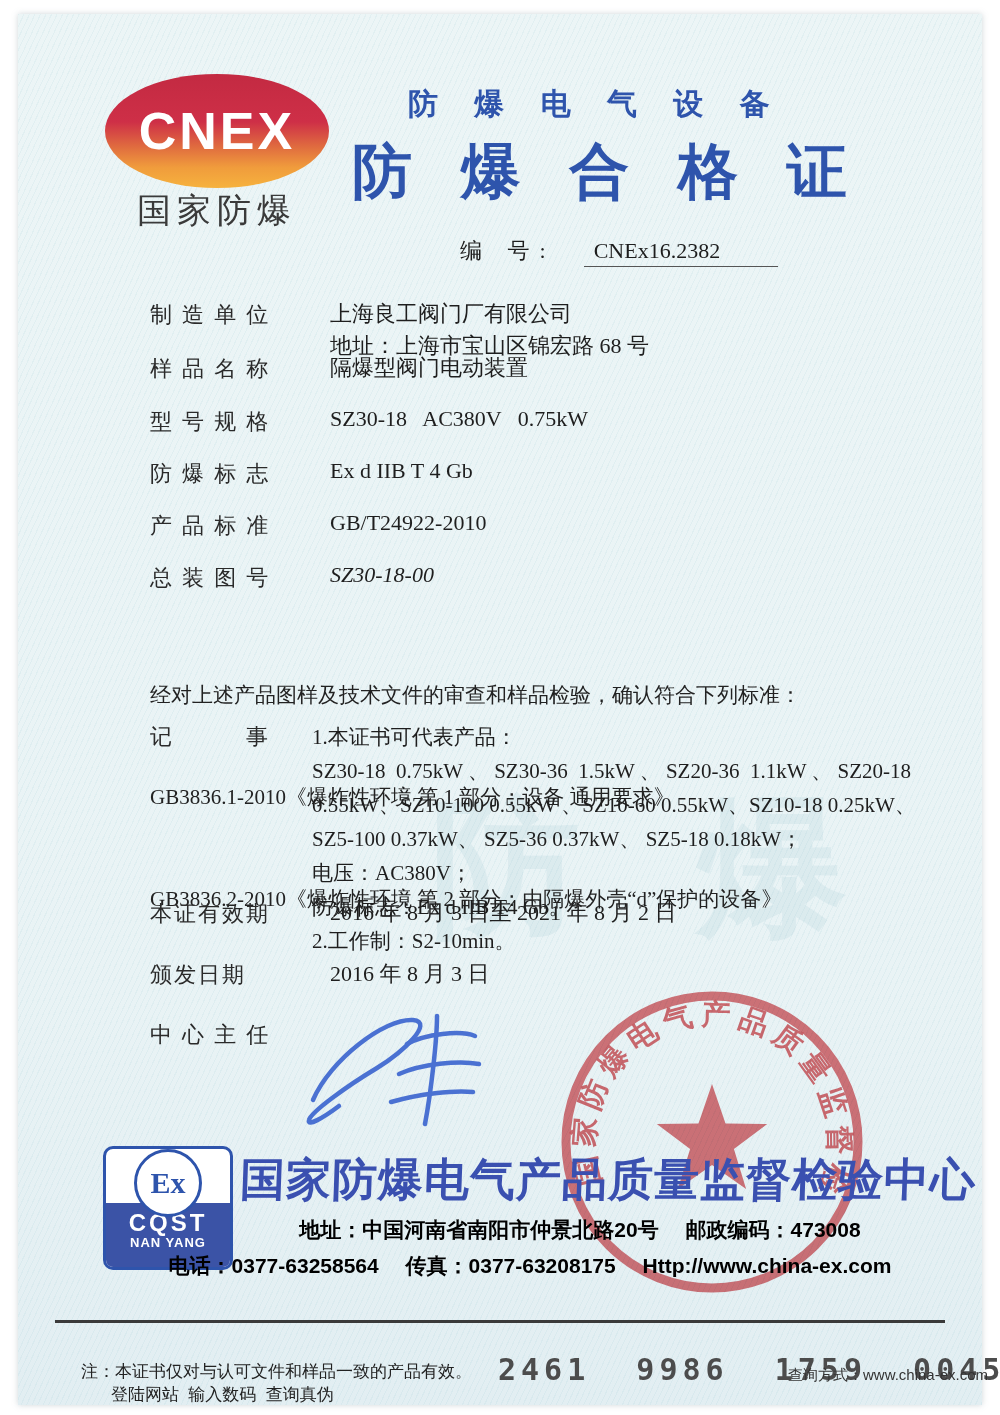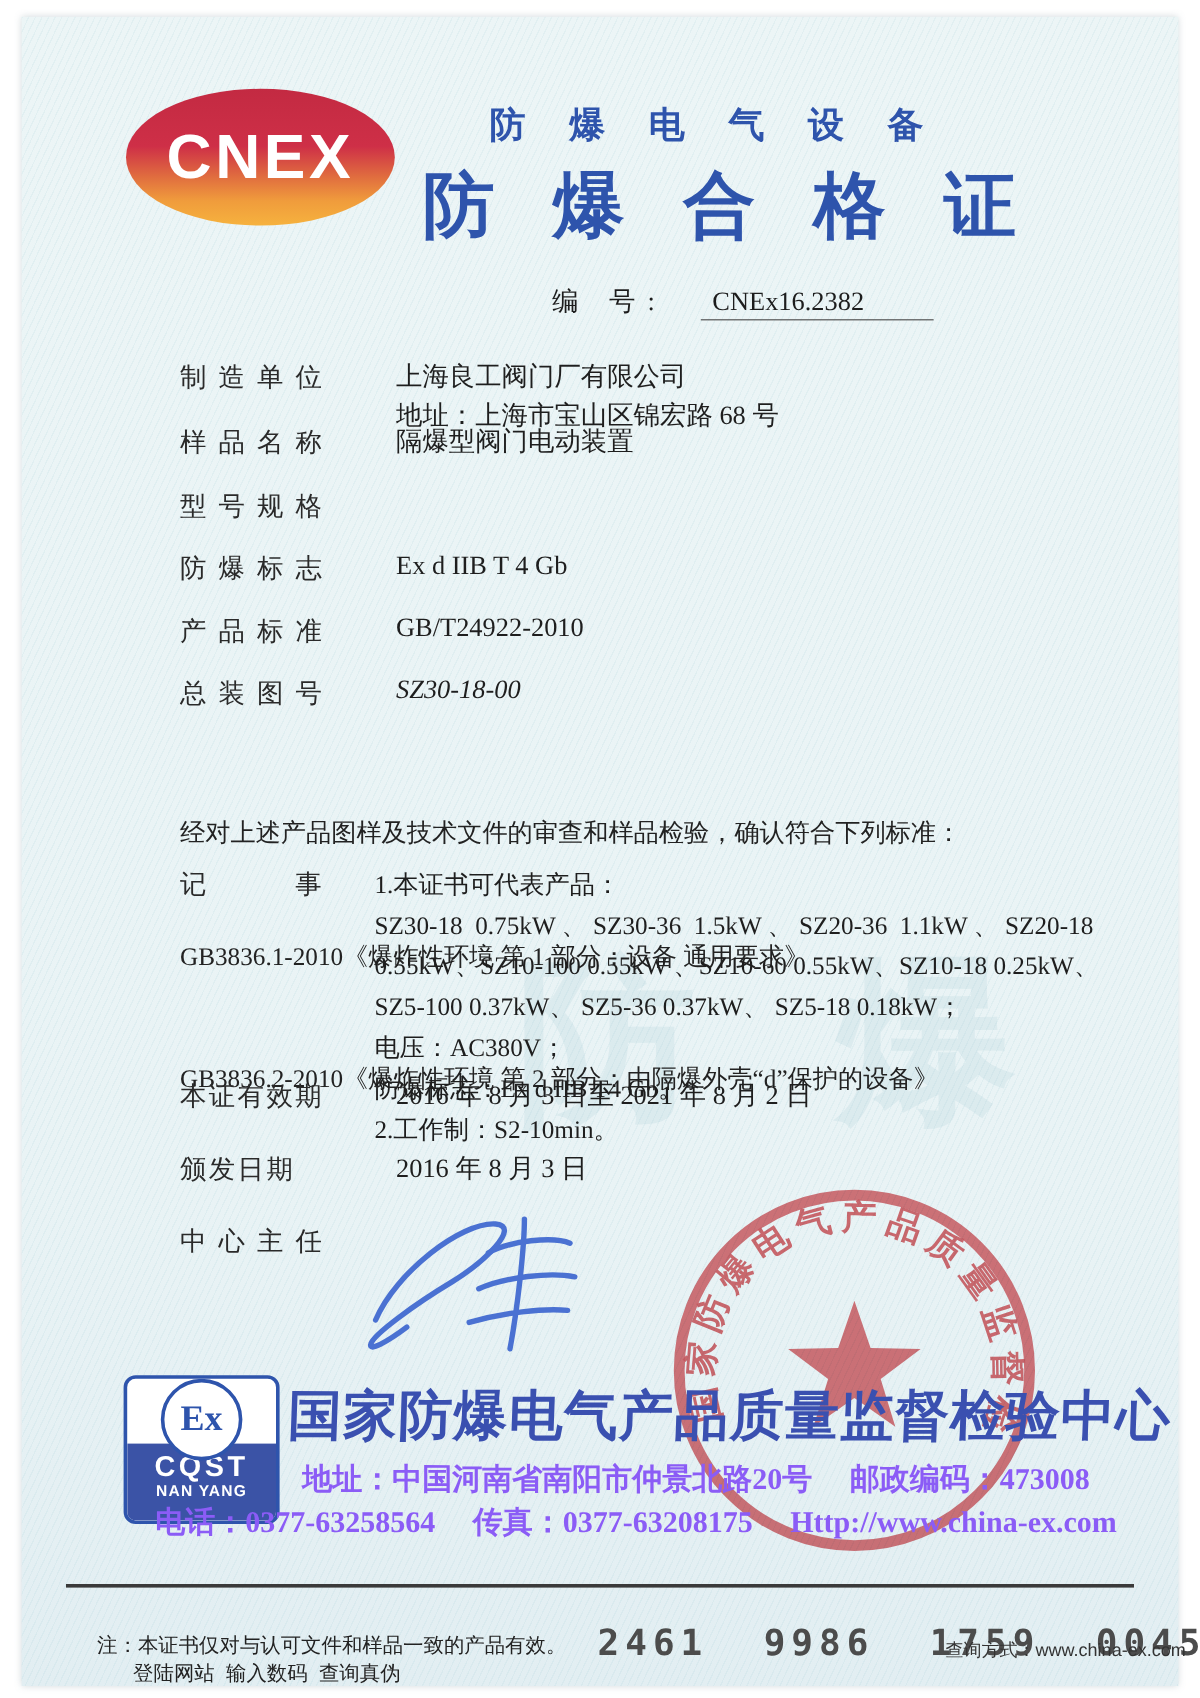--- a/index.html
+++ b/index.html
@@ -38,53 +38,55 @@
     display:flex;flex-direction:column;}
   .cqst .top{flex:1;display:flex;align-items:flex-end;justify-content:center;}
   .cqst .exc{width:62px;height:62px;border:3px solid #2e54ac;border-radius:50%;background:#fff;
     display:flex;align-items:center;justify-content:center;margin-bottom:-14px;z-index:2;}
   .cqst .exc span{color:#2e54ac;font-size:30px;font-weight:bold;font-family:"Liberation Serif",serif;}
   .cqst .bot{height:58px;background:#3b53a6;color:#fff;text-align:center;padding-top:8px;}
   .cqst .bot .l1{font-size:24px;font-weight:bold;letter-spacing:3px;line-height:24px;}
   .cqst .bot .l2{font-size:13px;font-weight:bold;letter-spacing:1px;line-height:16px;}
   .org-name{font-size:45px;font-weight:bold;color:#3a50b0;letter-spacing:1px;white-space:nowrap;
     font-family:"Liberation Serif",serif;transform:skewX(-2deg);}
-  .org-line{font-size:25px;font-weight:bold;color:#8b5cf6;white-space:pre-wrap;font-family:Liberation Serif, serif;}
+  .org-line{font-size:21px;font-weight:bold;color:#000000;white-space:pre-wrap;}
   
   .rule{height:3px;background:#3a3a3a;}
   .fnote{font-size:17px;color:#222;white-space:pre-wrap;}
   .vcode{font-family:"DejaVu Sans Mono",monospace;font-size:30px;font-weight:bold;color:#4c4c4c;letter-spacing:5px;white-space:pre;}
   .query{font-size:15px;color:#333;}
 </style>
 </head>
 <body>
 
 <div class="page">
   <div class="cert-bg abs"></div>
 
   <div class="abs watermark" style="left:430px;top:770px;">防 爆</div>
 
   <div class="abs cnex" style="left:105px;top:74px;text-align:center;">
     <span>CNEX</span>
   </div>
+  <div class="abs logo-caption" style="left:105px;top:188px;">国家防爆</div>
 
   <div class="abs doc-subtitle" style="left:408px;top:84px;">防 爆 电 气 设 备</div>
   <div class="abs doc-title" style="left:352px;top:132px;">防 爆 合 格 证</div>
   <div class="abs certno" style="left:412px;top:236px;">
     <span class="lbl">编  号:</span><span class="val">CNEx16.2382</span>
   </div>
 
   <div class="abs flabel" style="left:150px;top:300px;">制 造 单 位</div>
   <div class="abs fvalue" style="left:330px;top:299px;">上海良工阀门厂有限公司</div>
   <div class="abs fvalue" style="left:330px;top:331px;">地址：上海市宝山区锦宏路 68 号</div>
 
   <div class="abs flabel" style="left:150px;top:354px;">样 品 名 称</div>
   <div class="abs fvalue" style="left:330px;top:353px;">隔爆型阀门电动装置</div>
 
   <div class="abs flabel" style="left:150px;top:407px;">型 号 规 格</div>
+  <div class="abs fvalue" style="left:330px;top:406px;">SZ30-18   AC380V   0.75kW</div>
 
   <div class="abs flabel" style="left:150px;top:459px;">防 爆 标 志</div>
   <div class="abs fvalue" style="left:330px;top:458px;">Ex d IIB T 4 Gb</div>
 
   <div class="abs flabel" style="left:150px;top:511px;">产 品 标 准</div>
   <div class="abs fvalue" style="left:330px;top:510px;">GB/T24922-2010</div>
 
   <div class="abs flabel" style="left:150px;top:563px;">总 装 图 号</div>
   <div class="abs fvalue" style="left:330px;top:562px;font-style:italic;">SZ30-18-00</div>
 

